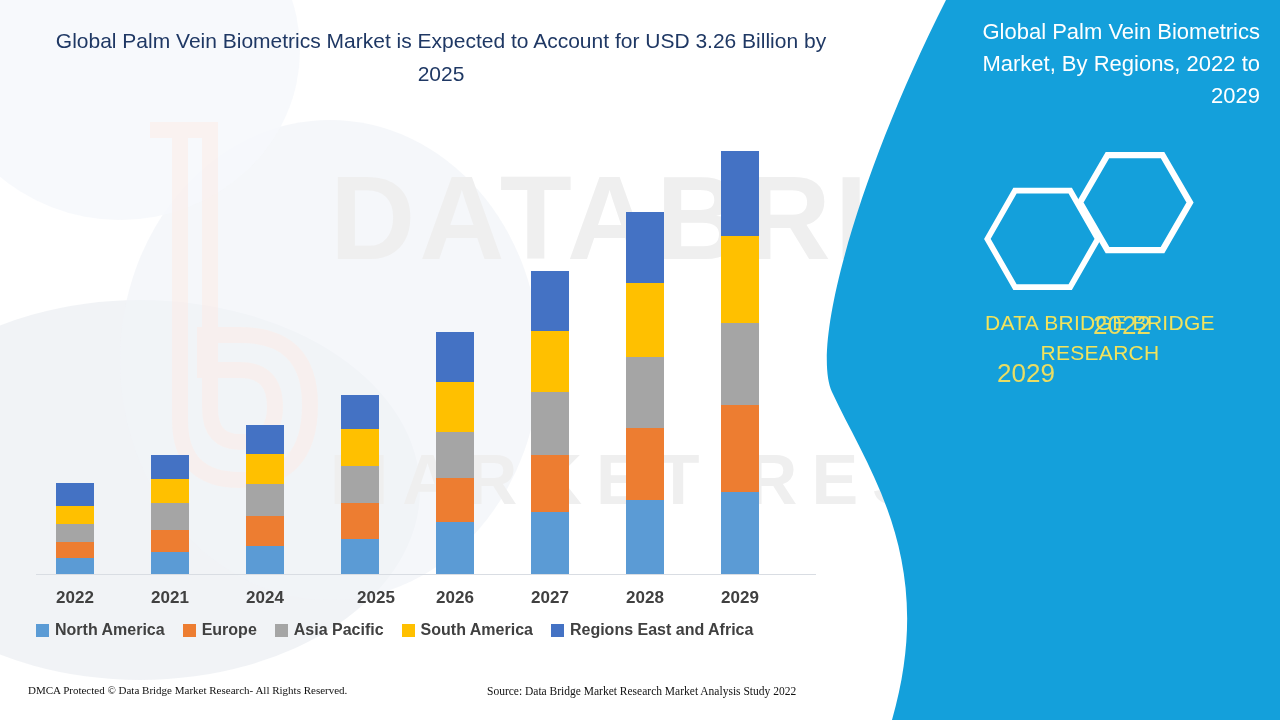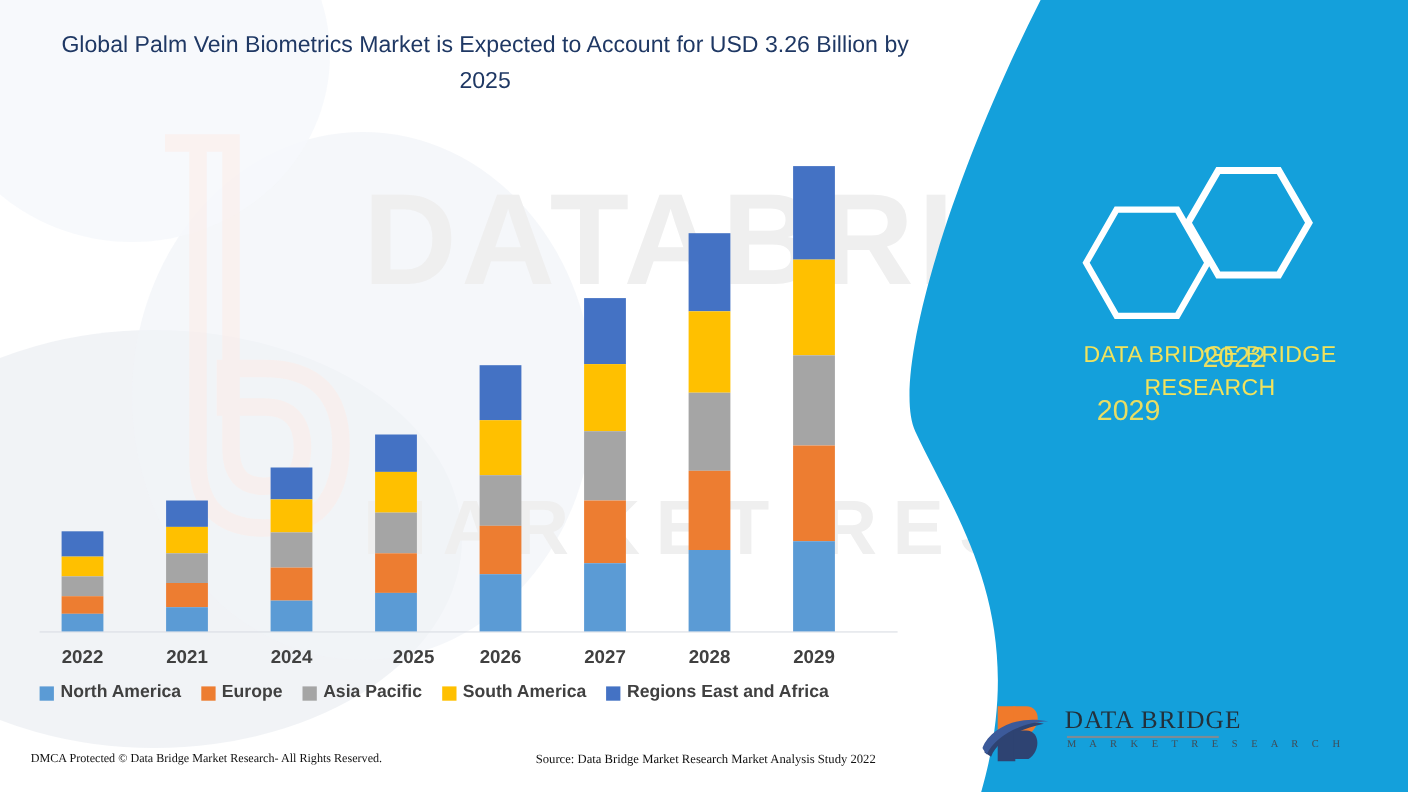--- a/index.html
+++ b/index.html
@@ -257,40 +257,28 @@
   <div class="footer-left">DMCA Protected © Data Bridge Market Research- All Rights Reserved.</div>
   <div class="footer-right">Source: Data Bridge Market Research Market Analysis Study 2022</div>
 
   <div class="right-panel">
     <svg class="right-panel-fill" viewBox="0 0 460 720" preserveAspectRatio="none">
       <path d="M126 0 L460 0 L460 720 L72 720 C 118 560 48 470 12 392 C -10 344 40 170 126 0 Z" fill="#14A0DB"></path>
     </svg>
   </div>
 
   <div class="panel-content">
+    <div class="panel-title">Global Palm Vein Biometrics Market, By Regions, 2022 to 2029</div>
 
     <div class="hexwrap">
       <svg viewBox="0 0 360 180" width="360" height="180">
         <polygon points="206,12 250,12 272,50 250,88 206,88 184,50" fill="none" stroke="#ffffff" stroke-width="5" transform="translate(0,0) scale(1.25) translate(-40,0)"></polygon>
         <polygon points="110,50 158,50 182,92 158,134 110,134 86,92" fill="none" stroke="#ffffff" stroke-width="5" transform="scale(1.15) translate(-10,-6)"></polygon>
       </svg>
       <div class="hexlabel h2022">2022</div>
       <div class="hexlabel h2029">2029</div>
     </div>
 
     <div class="panel-brand">DATA BRIDGE BRIDGE RESEARCH</div>
   </div>
 
-  <div class="dbmr-logo">
-    <svg width="72" height="62" viewBox="0 0 72 62">
-      <path d="M14 6 L30 6 L30 34 L14 34 Z" fill="#F07A2B"></path>
-      <path d="M28 6 L40 6 C52 6 54 22 44 30 L28 30 Z" fill="#F07A2B"></path>
-      <path d="M2 48 C6 26 34 16 56 22 C36 26 14 36 8 52 Z" fill="#2E4372"></path>
-      <path d="M14 28 L30 28 L30 56 L14 56 Z" fill="#2E4372"></path>
-      <path d="M28 28 L40 28 C52 28 54 46 42 54 L28 54 Z" fill="#2E4372"></path>
-      <path d="M0 44 C8 24 36 14 60 20 C38 20 12 32 4 50 Z" fill="#3C5A9A"></path>
-    </svg>
-    <div class="dbmr-word">DATA BRIDGE</div>
-    <div class="dbmr-rule"></div>
-    <div class="dbmr-sub">M A R K E T   R E S E A R C H</div>
-  </div>
 
 </div>
 
 </body></html>

